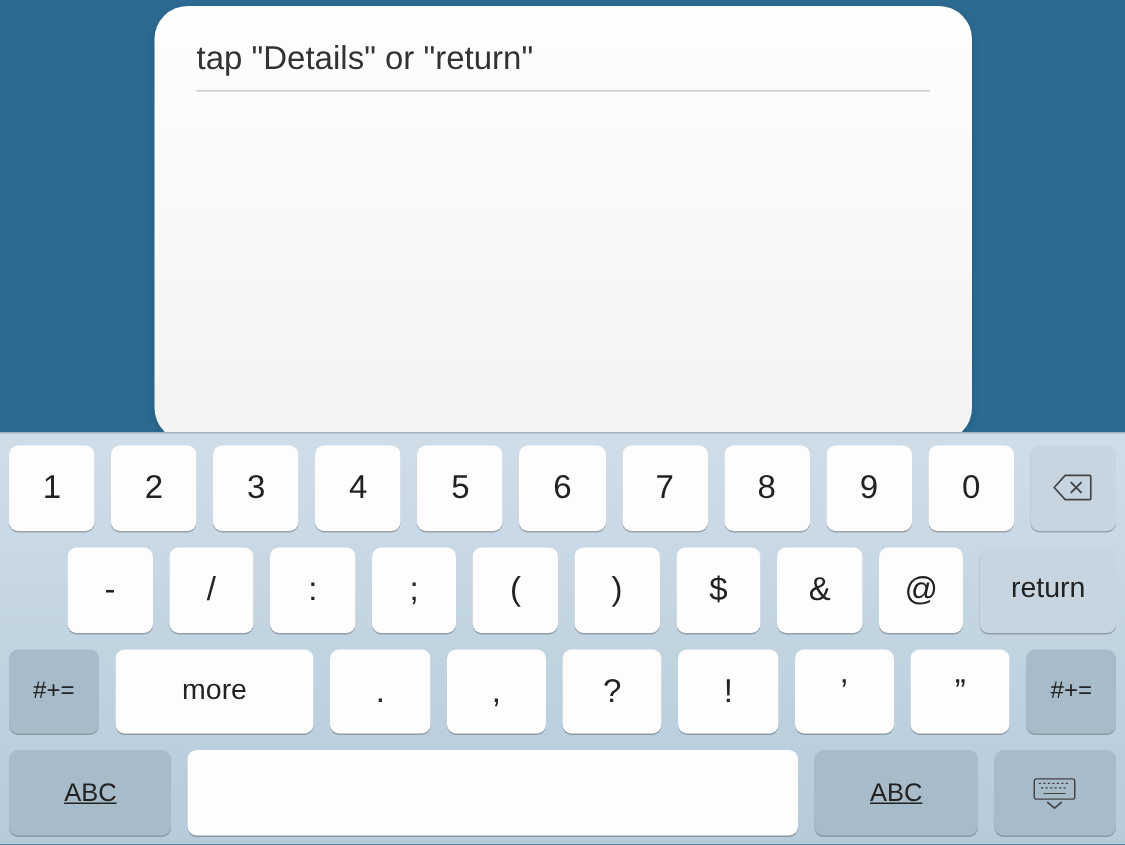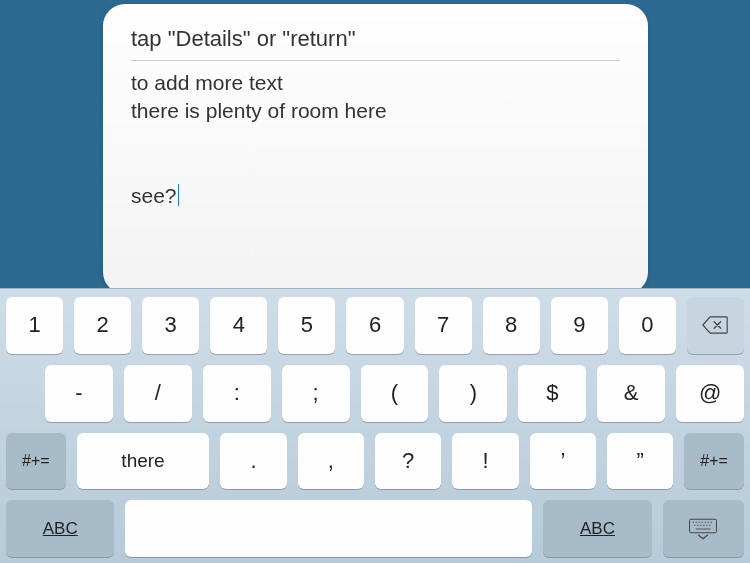--- a/index.html
+++ b/index.html
@@ -93,25 +93,20 @@
   .key.dismiss svg { width: 30px; height: 22px; }
   .row2 .key:not(.return) { flex: 1 1 0; }
   .row2 .pad { flex: 0 0 28px; }
   .row3 .key.punct { flex: 1 1 0; }
 </style>
 </head>
 <body>
 
 <div class="card">
   <div class="card-title">tap "Details" or "return"</div>
-  <div class="card-body"><span>to add more text
-there is plenty of room here
-
-
-see?</span><span class="cursor"></span></div>
 </div>
 
 <div class="keyboard">
 
   <div class="krow row1">
     <div class="key">1</div>
     <div class="key">2</div>
     <div class="key">3</div>
     <div class="key">4</div>
     <div class="key">5</div>
@@ -132,25 +127,26 @@
     <div class="pad"></div>
     <div class="key">-</div>
     <div class="key">/</div>
     <div class="key">:</div>
     <div class="key">;</div>
     <div class="key">(</div>
     <div class="key">)</div>
     <div class="key">$</div>
     <div class="key">&amp;</div>
     <div class="key">@</div>
+    <div class="key mod light return">return</div>
   </div>
 
   <div class="krow row3">
     <div class="key mod symshift">#+=</div>
-    <div class="key undo">there</div>
+    <div class="key undo">more</div>
     <div class="key punct">.</div>
     <div class="key punct">,</div>
     <div class="key punct">?</div>
     <div class="key punct">!</div>
     <div class="key punct">’</div>
     <div class="key punct">”</div>
     <div class="key mod symshift">#+=</div>
   </div>
 
   <div class="krow row4">

